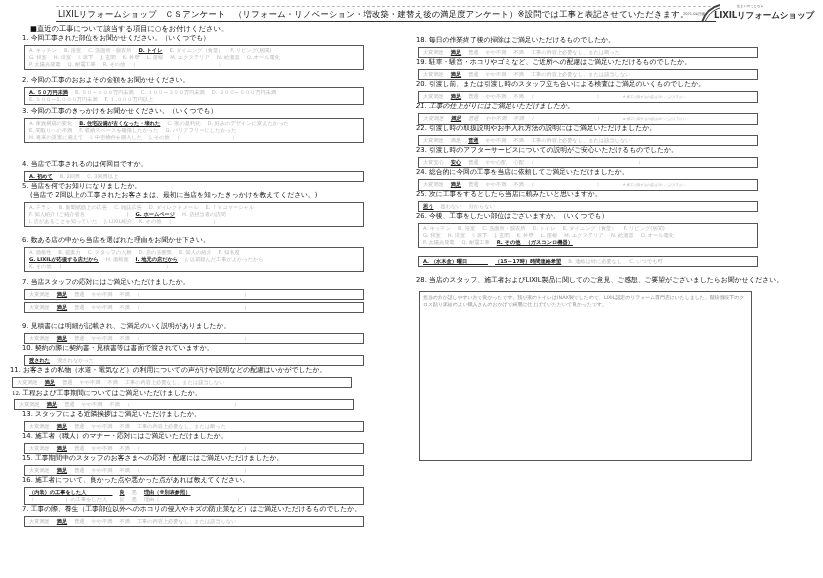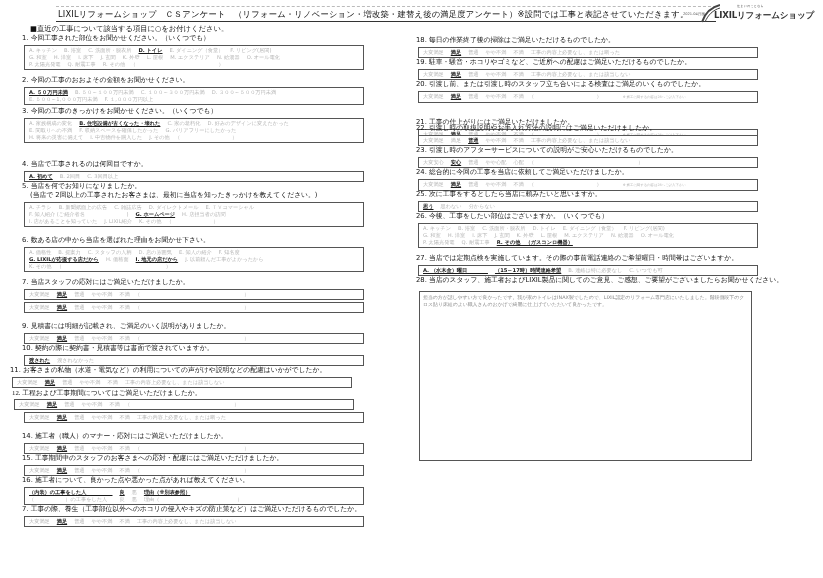--- a/index.html
+++ b/index.html
@@ -139,20 +139,21 @@
       <div class="opt-row"><span class="opt">大変満足</span><span class="opt sel">満足</span><span class="opt">普通</span><span class="opt">やや不満</span><span class="opt">不満</span><span class="opt">工事の内容上必要なし、または該当しない</span></div>
     </div>
   </div>
 <div class="q" style="left: 12px; top: 388px; font-family: Liberation Serif, serif;">
     <div class="q-title">12. 工程および工事期間についてはご満足いただけましたか。</div>
     <div class="ans-box" style="width: 340px; margin-left: 2px;">
       <div class="opt-row"><span class="opt">大変満足</span><span class="opt sel">満足</span><span class="opt">普通</span><span class="opt">やや不満</span><span class="opt">不満　（　　　　　　　　　　　　　　　　　　　　）</span></div>
     </div>
   </div>
 <div class="q" style="left: 22px; top: 410px;">
+    <div class="q-title">13. スタッフによる近隣挨拶はご満足いただけましたか。</div>
     <div class="ans-box" style="width: 340px; margin-left: 2px;">
       <div class="opt-row"><span class="opt">大変満足</span><span class="opt sel">満足</span><span class="opt">普通</span><span class="opt">やや不満</span><span class="opt">不満</span><span class="opt">工事の内容上必要なし、または断った</span></div>
     </div>
   </div>
 <div class="q" style="left: 22px; top: 432px;">
     <div class="q-title">14. 施工者（職人）のマナー・応対にはご満足いただけましたか。</div>
     <div class="ans-box" style="width: 340px; margin-left: 2px;">
       <div class="opt-row"><span class="opt">大変満足</span><span class="opt sel">満足</span><span class="opt">普通</span><span class="opt">やや不満</span><span class="opt">不満　（　　　　　　　　　　　　　　　　　　　　）</span></div>
     </div>
   </div>
@@ -186,21 +187,21 @@
     <div class="ans-box" style="width: 340px; margin-left: 2px;">
       <div class="opt-row"><span class="opt">大変満足</span><span class="opt sel">満足</span><span class="opt">普通</span><span class="opt">やや不満</span><span class="opt">不満</span><span class="opt">工事の内容上必要なし、または該当しない</span></div>
     </div>
   </div>
 <div class="q" style="left: 416px; top: 80px;">
     <div class="q-title">20. 引渡し前、または引渡し時のスタッフ立ち合いによる検査はご満足のいくものでしたか。</div>
     <div class="ans-box" style="width: 340px; margin-left: 2px;">
       <div class="opt-row"><span class="opt">大変満足</span><span class="opt sel">満足</span><span class="opt">普通</span><span class="opt">やや不満</span><span class="opt">不満　（　　　　　　　　　　　　）</span><span class="note">※ 施工に関する内容は28へご記入下さい</span></div>
     </div>
   </div>
-<div class="q" style="left: 416px; top: 118px;">
+<div class="q" style="left: 416px; top: 102px; font-style: italic;">
     <div class="q-title">21. 工事の仕上がりにはご満足いただけましたか。</div>
     <div class="ans-box" style="width: 340px; margin-left: 2px;">
       <div class="opt-row"><span class="opt">大変満足</span><span class="opt sel">満足</span><span class="opt">普通</span><span class="opt">やや不満</span><span class="opt">不満　（　　　　　　　　　　　　）</span><span class="note">※ 施工に関する内容は28へご記入下さい</span></div>
     </div>
   </div>
 <div class="q" style="left: 416px; top: 124px;">
     <div class="q-title">22. 引渡し時の取扱説明やお手入れ方法の説明にはご満足いただけましたか。</div>
     <div class="ans-box" style="width: 340px; margin-left: 2px;">
       <div class="opt-row"><span class="opt">大変満足</span><span class="opt">満足</span><span class="opt sel">普通</span><span class="opt">やや不満</span><span class="opt">不満</span><span class="opt">工事の内容上必要なし、または該当しない</span></div>
     </div>
@@ -225,21 +226,20 @@
   </div>
 <div class="q" style="left: 416px; top: 212px;">
     <div class="q-title">26. 今後、工事をしたい部位はございますか。（いくつでも）</div>
     <div class="ans-box" style="width: 340px; margin-left: 2px;">
       <div class="opt-row"><span class="opt">A. キッチン</span><span class="opt">B. 浴室</span><span class="opt">C. 洗面所・脱衣所</span><span class="opt">D. トイレ</span><span class="opt">E. ダイニング（食堂）</span><span class="opt">F. リビング(居間)</span></div>
       <div class="opt-row"><span class="opt">G. 和室</span><span class="opt">H. 洋室</span><span class="opt">I. 床下</span><span class="opt">J. 玄関</span><span class="opt">K. 外壁</span><span class="opt">L. 屋根</span><span class="opt">M. エクステリア</span><span class="opt">N. 給湯器</span><span class="opt">O. オール電化</span></div>
       <div class="opt-row"><span class="opt">P. 太陽光発電</span><span class="opt">Q. 耐震工事</span><span class="opt sel">R. その他　（ガスコンロ機器）</span></div>
     </div>
   </div>
 <div class="q" style="left: 416px; top: 254px;">
-    <div class="q-title">27. 当店では定期点検を実施しています。その際の事前電話連絡のご希望曜日・時間帯はございますか。</div>
     <div class="ans-box" style="width: 340px; margin-left: 2px;">
       <div class="opt-row"><span class="opt sel">A. （水木金）曜日　　　　</span><span class="opt sel">（15～17時）時間連絡希望</span><span class="opt">B. 連絡は特に必要なし</span><span class="opt">C. いつでも可</span></div>
     </div>
   </div>
 <div class="q" style="left: 416px; top: 276px;">
     <div class="q-title">28. 当店のスタッフ、施工者およびLIXIL製品に関してのご意見、ご感想、ご要望がございましたらお聞かせください。</div>
     <div class="comment-box" style="width: 333px; height: 170px; margin-left: 3px;">担当の方が話しやすい方で良かったです。我が家のトイレはINAX製でしたので、LIXIL認定のリフォーム専門店にいたしました。階段側段下のクロス貼り床組のよい職人さんのおかげで綺麗に仕上げていただいて良かったです。</div>
   </div>
 
 </body></html>

